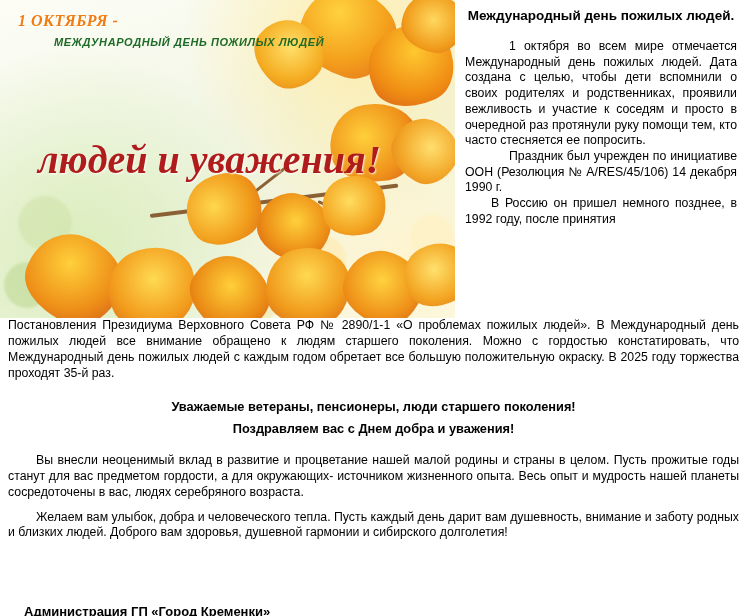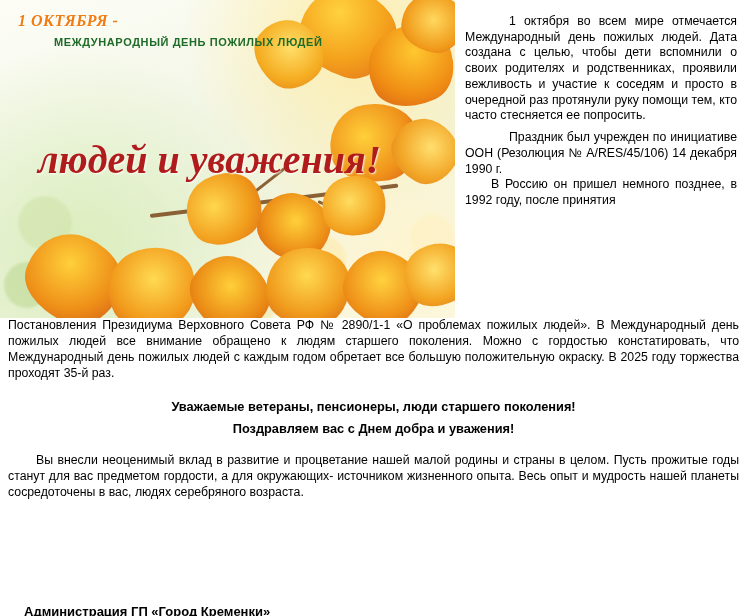--- a/index.html
+++ b/index.html
@@ -88,20 +88,21 @@
   .badge-line2 {
     position: absolute;
     left: 44px;
     top: 26px;
     font-family: "Liberation Sans", sans-serif;
     font-weight: bold;
     font-size: 11px;
     letter-spacing: .6px;
     color: #1d6b27;
     white-space: nowrap;
+    font-style: italic;
   }
 
   .card-title1 {
     position: absolute;
     left: 118px;
     top: 75px;
     font-family: "Liberation Serif", serif;
     font-style: italic;
     font-weight: bold;
     font-size: 40px;
@@ -136,21 +137,21 @@
     text-align: center;
     margin: 0 0 14px 0;
   }
   .right-para {
     font-size: 12.3px;
     line-height: 1.28;
     text-align: justify;
     margin: 0;
   }
   .right-para.indent { text-indent: 26px; }
-  .right-para.indent-big { text-indent: 44px; margin-top: 6px; }
+  .right-para.indent-big { text-indent: 44px; }
 
   
   .body-wrap {
     position: absolute;
     left: 8px;
     top: 318px;
     width: 731px;
   }
   .p-full {
     font-size: 12.3px;
@@ -256,33 +257,35 @@
 
       <div class="card-badge">
         <div class="badge-line1">1 ОКТЯБРЯ -</div>
         <div class="badge-line2">МЕЖДУНАРОДНЫЙ ДЕНЬ ПОЖИЛЫХ ЛЮДЕЙ</div>
       </div>
 
       <div class="card-title2">людей и уважения!</div>
     </div>
 
     <div class="right-col">
+      <p class="doc-heading">Международный день пожилых людей.</p>
       <p class="right-para indent-big">1 октября во всем мире отмечается Международный день пожилых людей. Дата создана с целью, чтобы дети вспомнили о своих родителях и родственниках, проявили вежливость и участие к соседям и просто в очередной раз протянули руку помощи тем, кто часто стесняется ее попросить.</p>
       <p class="right-para indent-big">Праздник был учрежден по инициативе ООН (Резолюция № A/RES/45/106) 14 декабря 1990 г.</p>
       <p class="right-para indent">В Россию он пришел немного позднее, в 1992 году, после принятия</p>
     </div>
   </div>
 
   <div class="body-wrap">
     <p class="p-full">Постановления Президиума Верховного Совета РФ № 2890/1-1 «О проблемах пожилых людей». В Международный день пожилых людей все внимание обращено к людям старшего поколения.  Можно с гордостью констатировать, что Международный день пожилых людей с каждым годом обретает все большую положительную окраску. В 2025 году торжества проходят 35-й раз.</p>
     <div class="gap-1"></div>
     <p class="center-bold">Уважаемые ветераны, пенсионеры, люди старшего поколения!</p>
     <p class="center-bold">Поздравляем вас с Днем добра и уважения!</p>
     <div class="gap-2"></div>
     <p class="p-full ind">Вы внесли неоценимый вклад в развитие и процветание нашей малой родины и страны в целом. Пусть прожитые годы станут для вас предметом гордости, а для окружающих- источником жизненного опыта. Весь опыт и мудрость нашей планеты сосредоточены в вас, людях серебряного возраста.</p>
     <div class="gap-3"></div>
+    <p class="p-full ind">Желаем вам улыбок, добра и человеческого тепла. Пусть каждый день дарит вам душевность, внимание и заботу родных и близких людей. Доброго вам здоровья, душевной гармонии и сибирского долголетия!</p>
   </div>
 
   <div class="sig-wrap">
     <p class="signature">Администрация ГП «Город Кременки»</p>
   </div>
 
 </div>
 
 </body></html>

